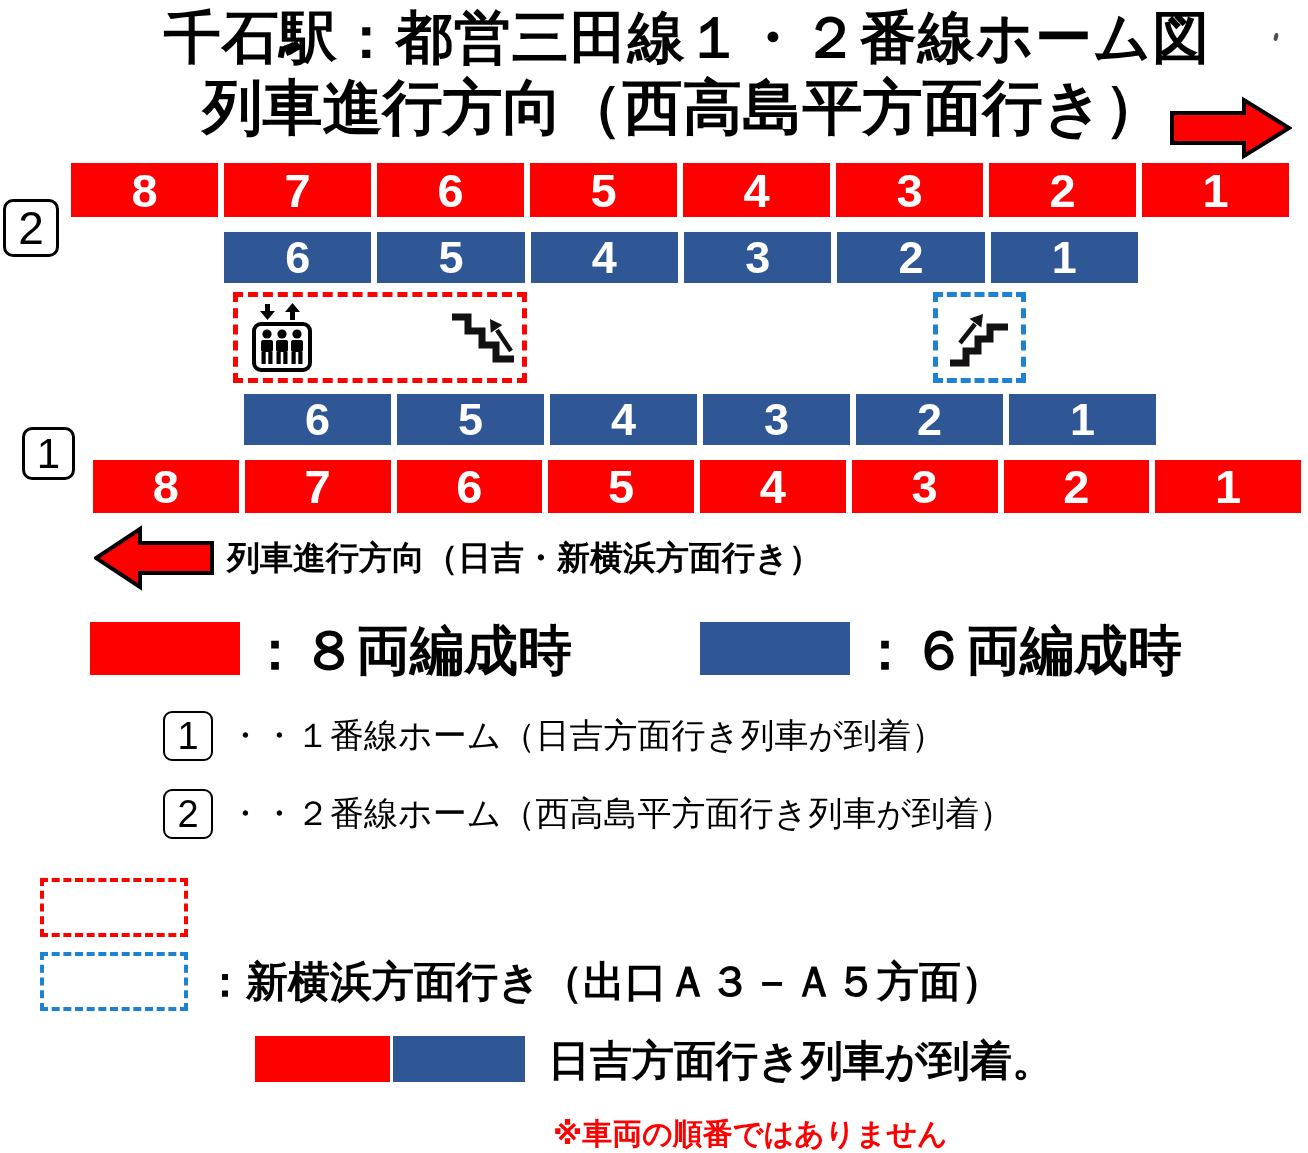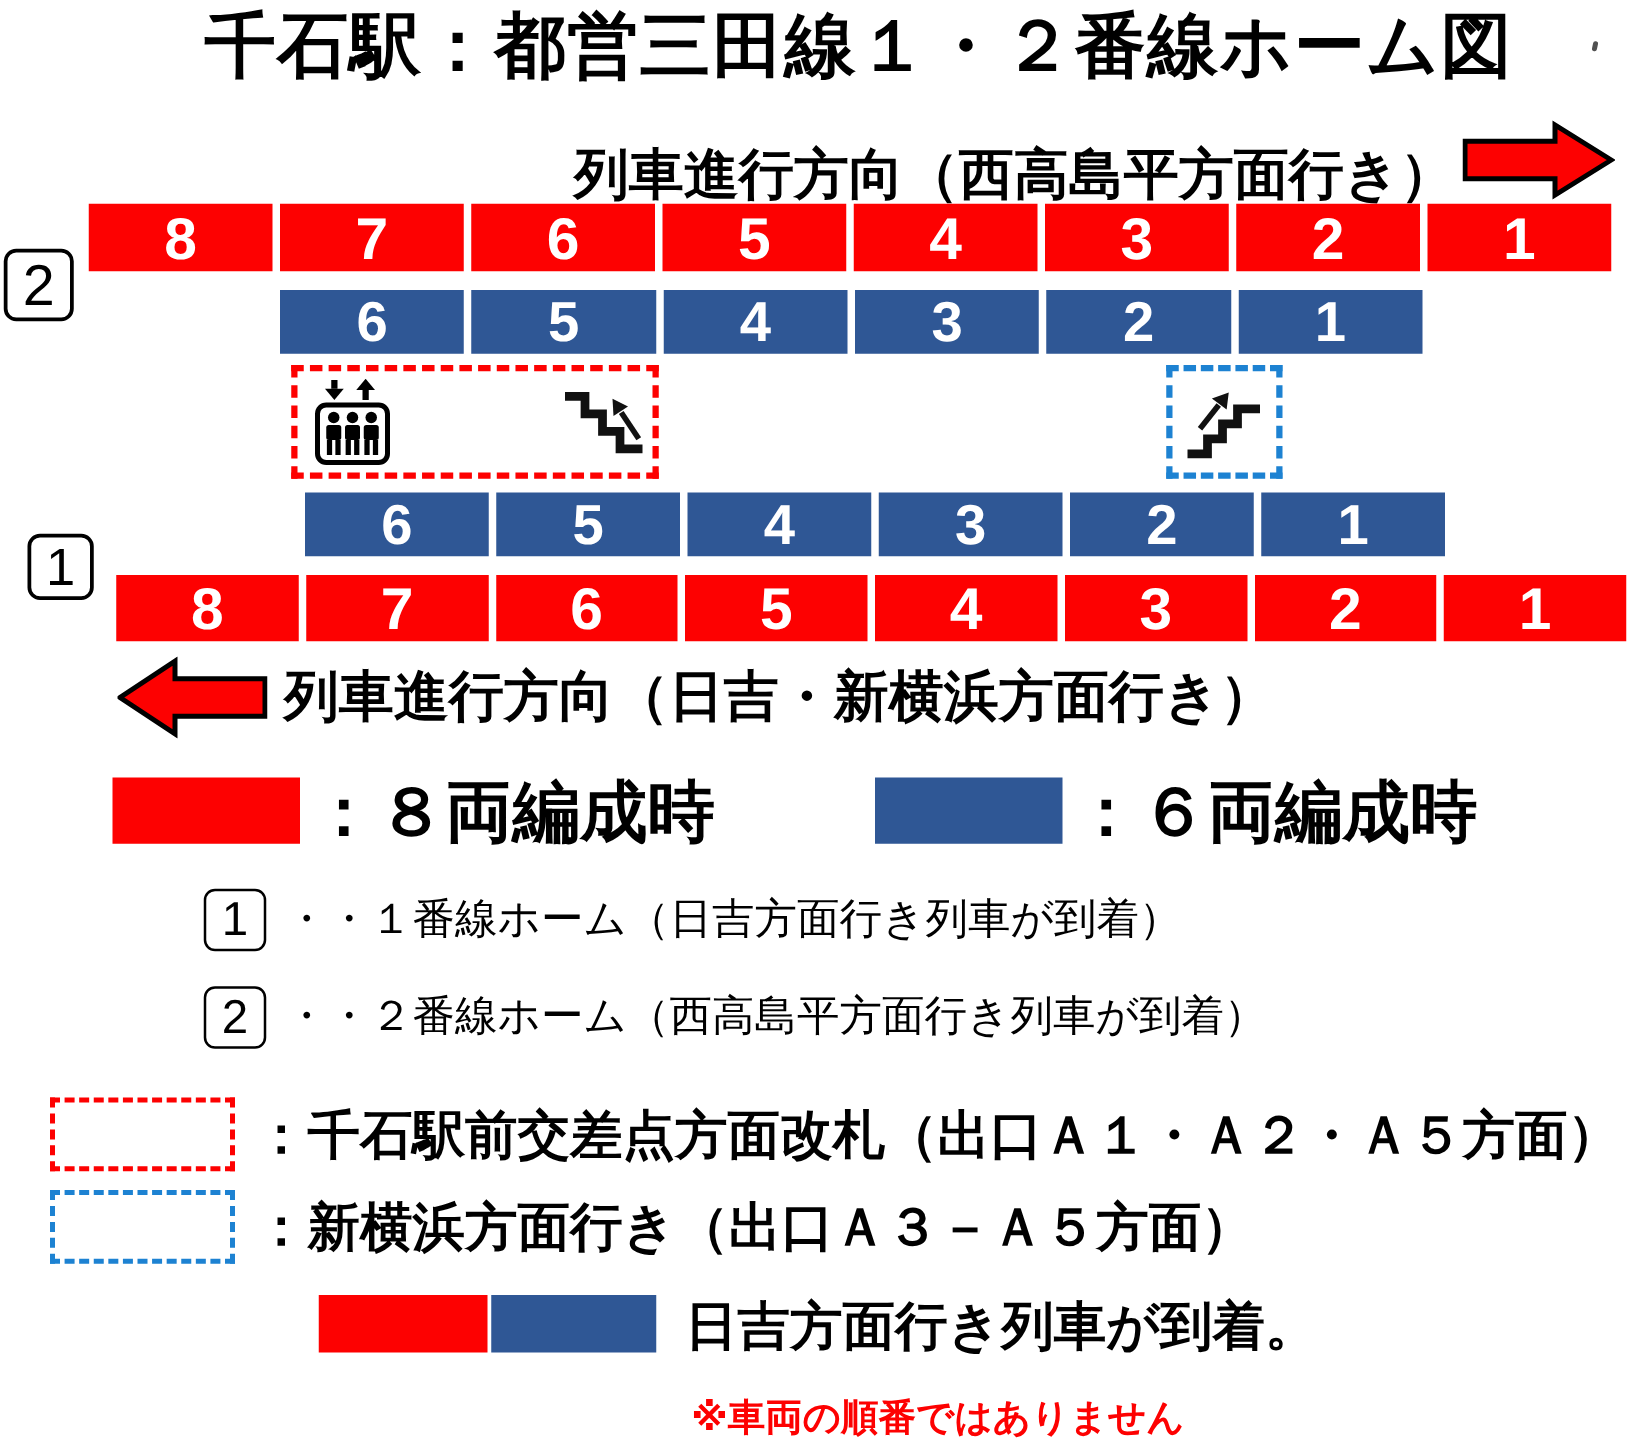--- a/index.html
+++ b/index.html
@@ -6,22 +6,22 @@
   .page{
     position:relative;width:1308px;height:1153px;background:#fff;overflow:hidden;
     font-family:"Liberation Sans","DejaVu Sans",sans-serif;color:#000;
   }
   .title{
     position:absolute;top:0;left:0;width:100%;box-sizing:border-box;padding-left:66px;
     margin:0;text-align:center;font-size:57px;font-weight:bold;line-height:74px;letter-spacing:1px;
   }
   .stray{position:absolute;left:1274px;top:33px;width:4px;height:8px;background:#333;border-radius:2px;transform:rotate(12deg);opacity:.85;}
 
-  .dir-top{position:absolute;top:114px;right:144px;font-size:44px;font-weight:bold;line-height:52px;white-space:nowrap;}
-  .dir-bottom{position:absolute;left:227px;top:531px;font-size:44px;font-weight:bold;line-height:54px;white-space:nowrap;}
+  .dir-top{position:absolute;top:82px;right:144px;font-size:60px;font-weight:bold;line-height:52px;white-space:nowrap;}
+  .dir-bottom{position:absolute;left:227px;top:531px;font-size:33px;font-weight:bold;line-height:54px;white-space:nowrap;}
 
   .arrow{position:absolute;display:block;}
   .arrow-top{left:1170px;top:96px;width:122px;height:64px;}
   .arrow-bottom{left:94px;top:525px;width:120px;height:66px;}
 
   .bar{position:absolute;display:flex;gap:6px;}
   .bar .cell{flex:1;display:flex;align-items:center;justify-content:center;color:#fff;font-weight:bold;}
   .bar-red .cell{background:#FD0101;font-size:47px;}
   .bar-blue .cell{background:#2F5795;font-size:45px;}
   .p2r{left:71px;top:163px;width:1218px;height:54px;}
@@ -171,21 +171,20 @@
   <div class="legend-label legend-label-8">：８両編成時</div>
   <div class="legend-swatch legend-blue"></div>
   <div class="legend-label legend-label-6">：６両編成時</div>
 
   <div class="note-badge note-badge-1">1</div>
   <div class="note-text note-text-1">・・１番線ホーム（日吉方面行き列車が到着）</div>
   <div class="note-badge note-badge-2">2</div>
   <div class="note-text note-text-2">・・２番線ホーム（西高島平方面行き列車が到着）</div>
 
   <div class="gate-swatch gate-swatch-red"></div>
-  <div class="gate-text gate-text-1">：千石駅前交差点方面改札（出口Ａ１・Ａ２・Ａ５方面）</div>
   <div class="gate-swatch gate-swatch-blue"></div>
   <div class="gate-text gate-text-2">：新横浜方面行き（出口Ａ３－Ａ５方面）</div>
 
   <div class="car-note-red"></div>
   <div class="car-note-blue"></div>
   <div class="car-note-text">日吉方面行き列車が到着。</div>
 
   <div class="footnote">※車両の順番ではありません</div>
 
 </div>

